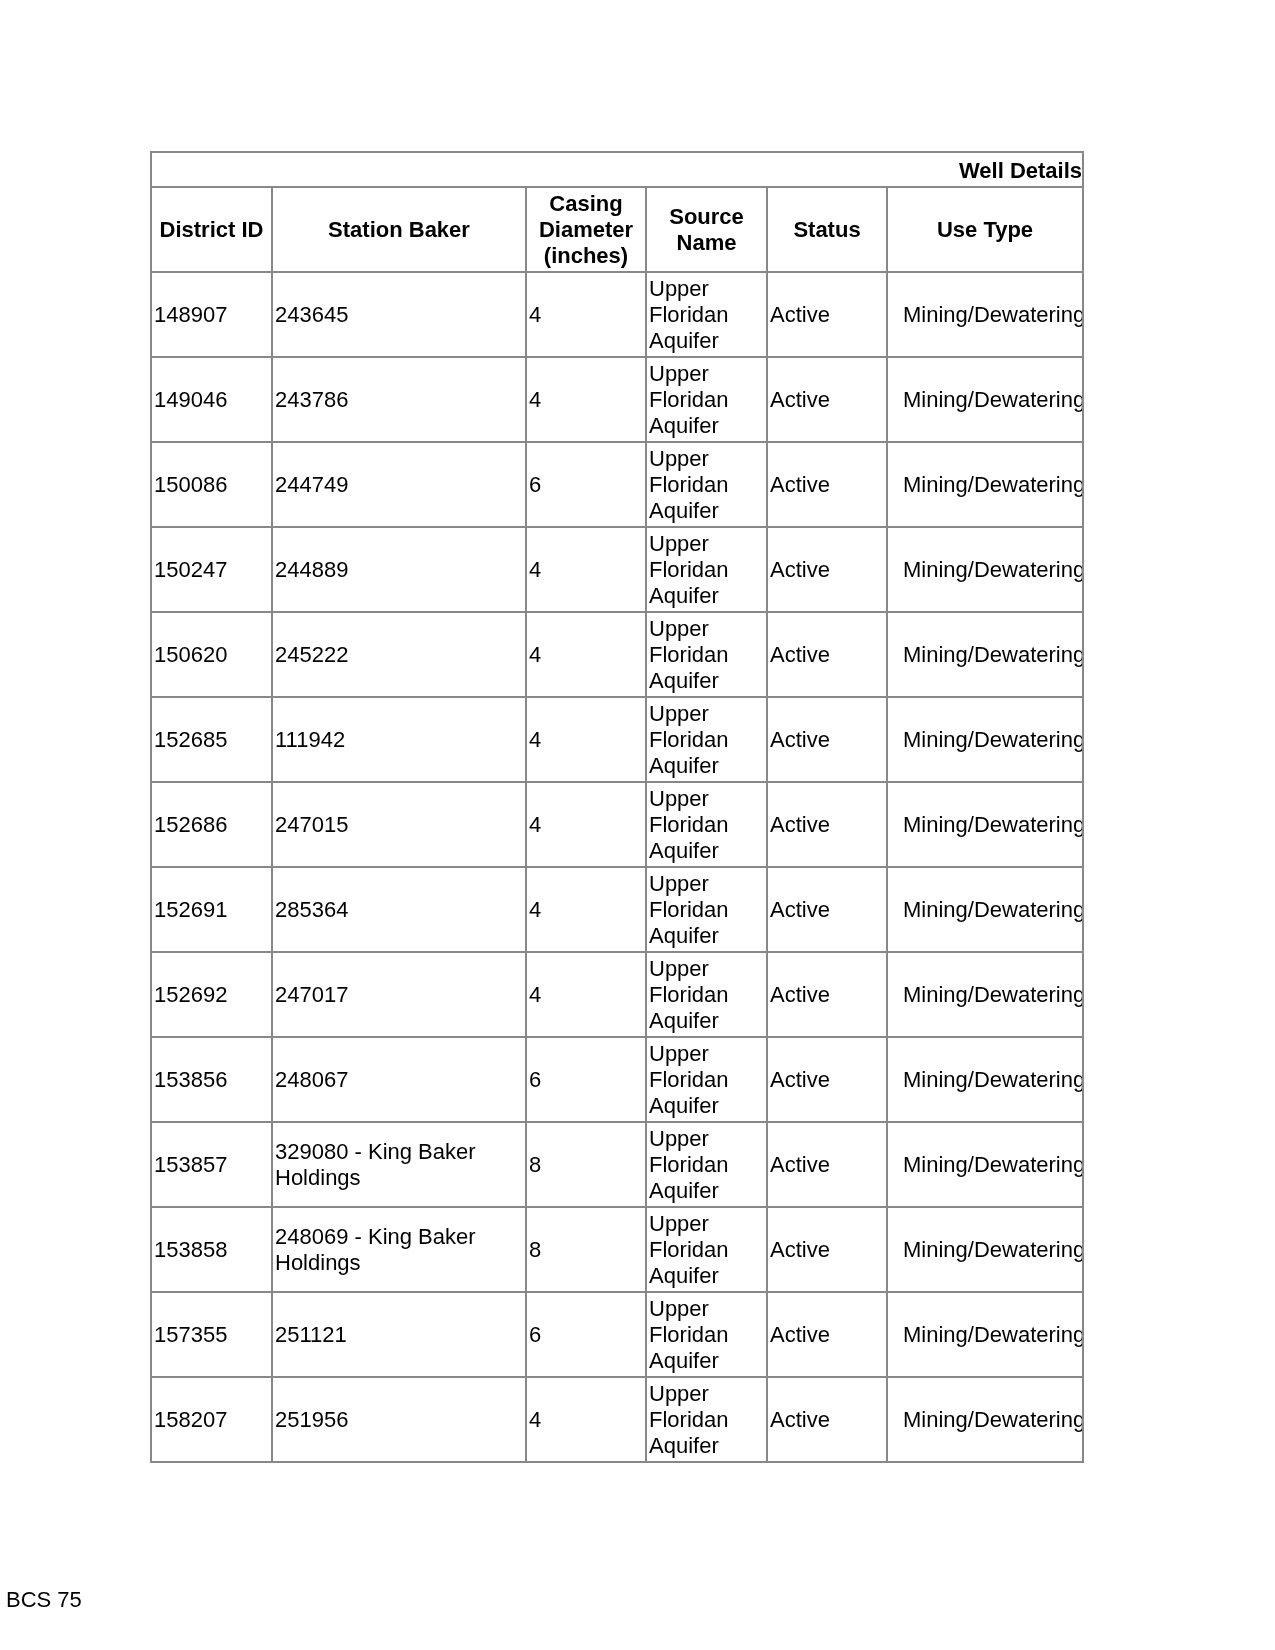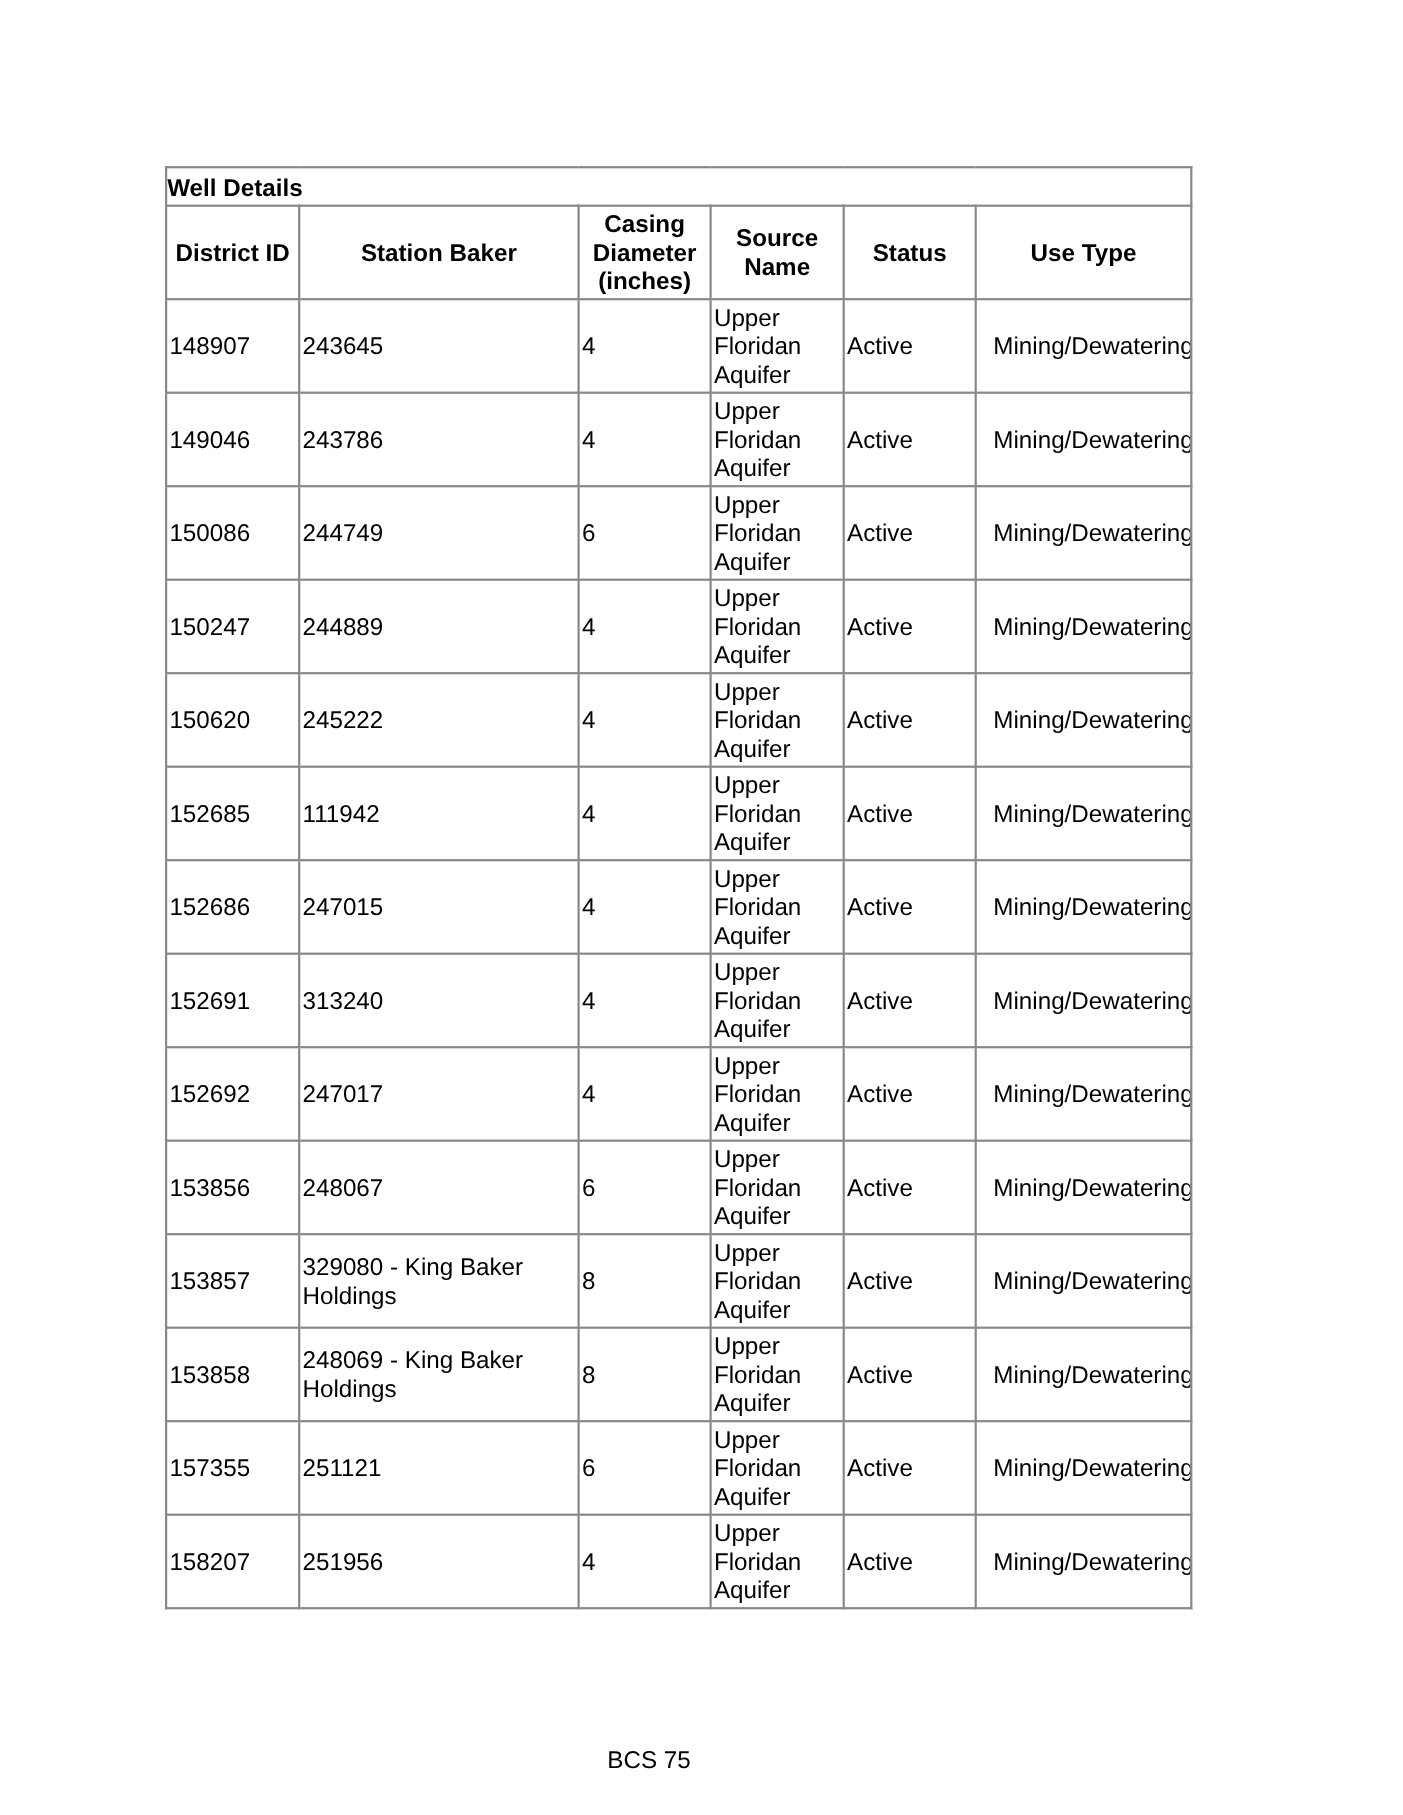--- a/index.html
+++ b/index.html
@@ -31,21 +31,21 @@
     }
     table.wells col.c1 { width: 121px; }
     table.wells col.c2 { width: 254px; }
     table.wells col.c3 { width: 120px; }
     table.wells col.c4 { width: 121px; }
     table.wells col.c5 { width: 120px; }
     table.wells col.c6 { width: 196px; }
 
     .title-cell {
       height: 31px;
-      text-align: left;
+      text-align: right;
       font-weight: bold;
       font-size: 22px;
       line-height: 22px;
       border-bottom: 2px solid #888888;
       padding: 2px 0 0 0;
     }
     th {
       height: 83px;
       font-weight: bold;
       font-size: 22px;
@@ -72,24 +72,23 @@
     }
     td.use-type {
       white-space: nowrap;
       padding-left: 15px;
     }
     .footer {
       position: absolute;
       left: 0;
       width: 1146px;
       top: 1587px;
-      text-align: center;
-      font-size: 22px;
-      line-height: 26px;
-      padding-left: 16px;
+      font-size: 22px;
+      line-height: 26px;
+      padding-left: 4px;
     }
     .footer span { display: inline-block; margin-left: 2px; }
   </style>
 </head>
 <body>
 
 <div class="page">
   <table class="wells">
     <colgroup>
       <col class="c1">
@@ -164,21 +163,21 @@
       <tr>
         <td>152686</td>
         <td>247015</td>
         <td>4</td>
         <td>Upper Floridan Aquifer</td>
         <td>Active</td>
         <td class="use-type">Mining/Dewatering</td>
       </tr>
       <tr>
         <td>152691</td>
-        <td>313240</td>
+        <td>285364</td>
         <td>4</td>
         <td>Upper Floridan Aquifer</td>
         <td>Active</td>
         <td class="use-type">Mining/Dewatering</td>
       </tr>
       <tr>
         <td>152692</td>
         <td>247017</td>
         <td>4</td>
         <td>Upper Floridan Aquifer</td>

